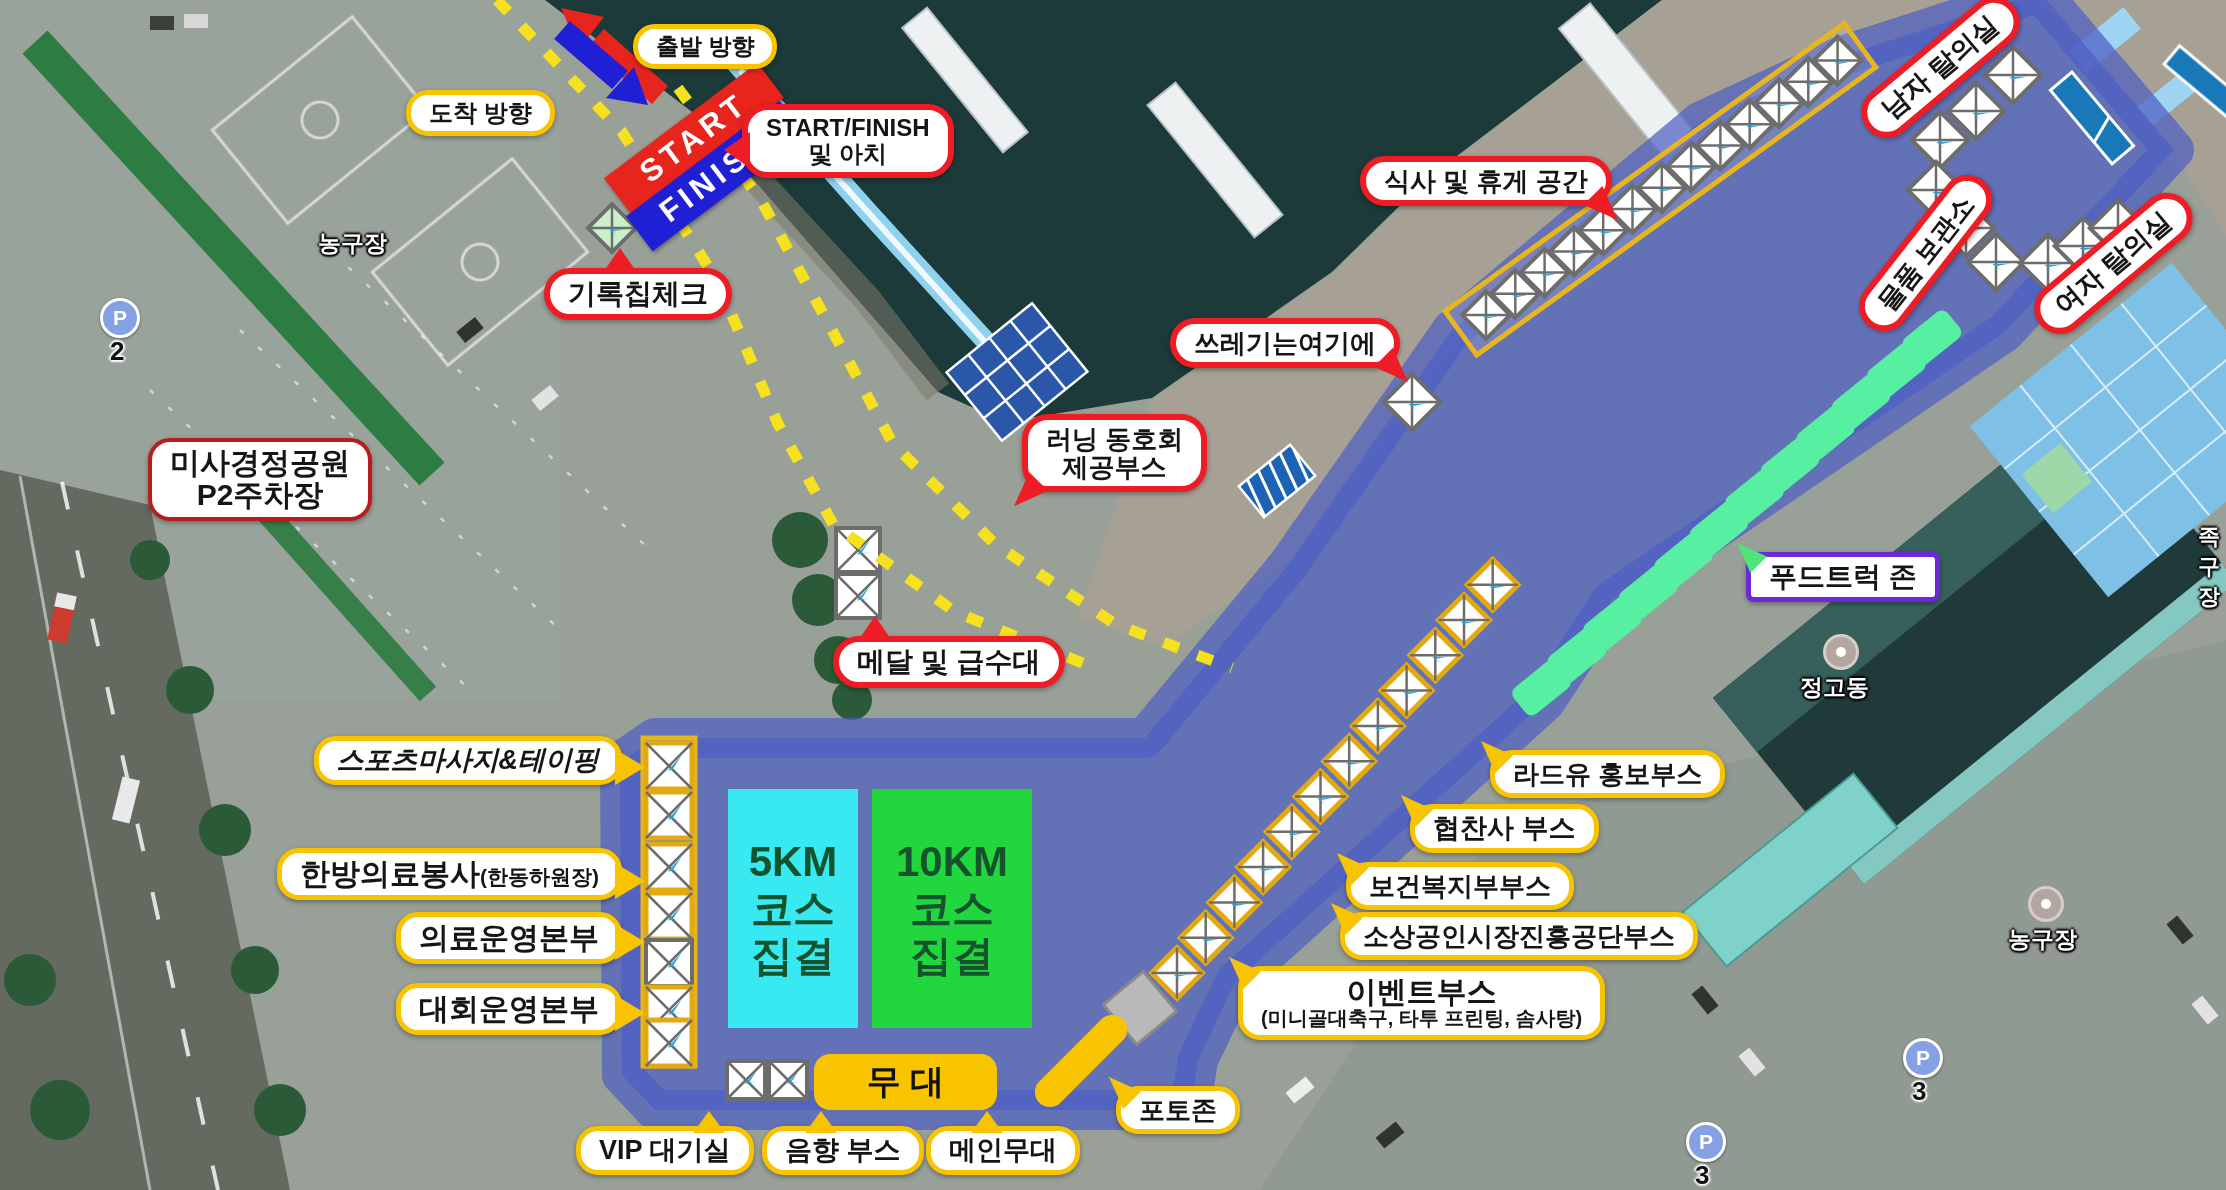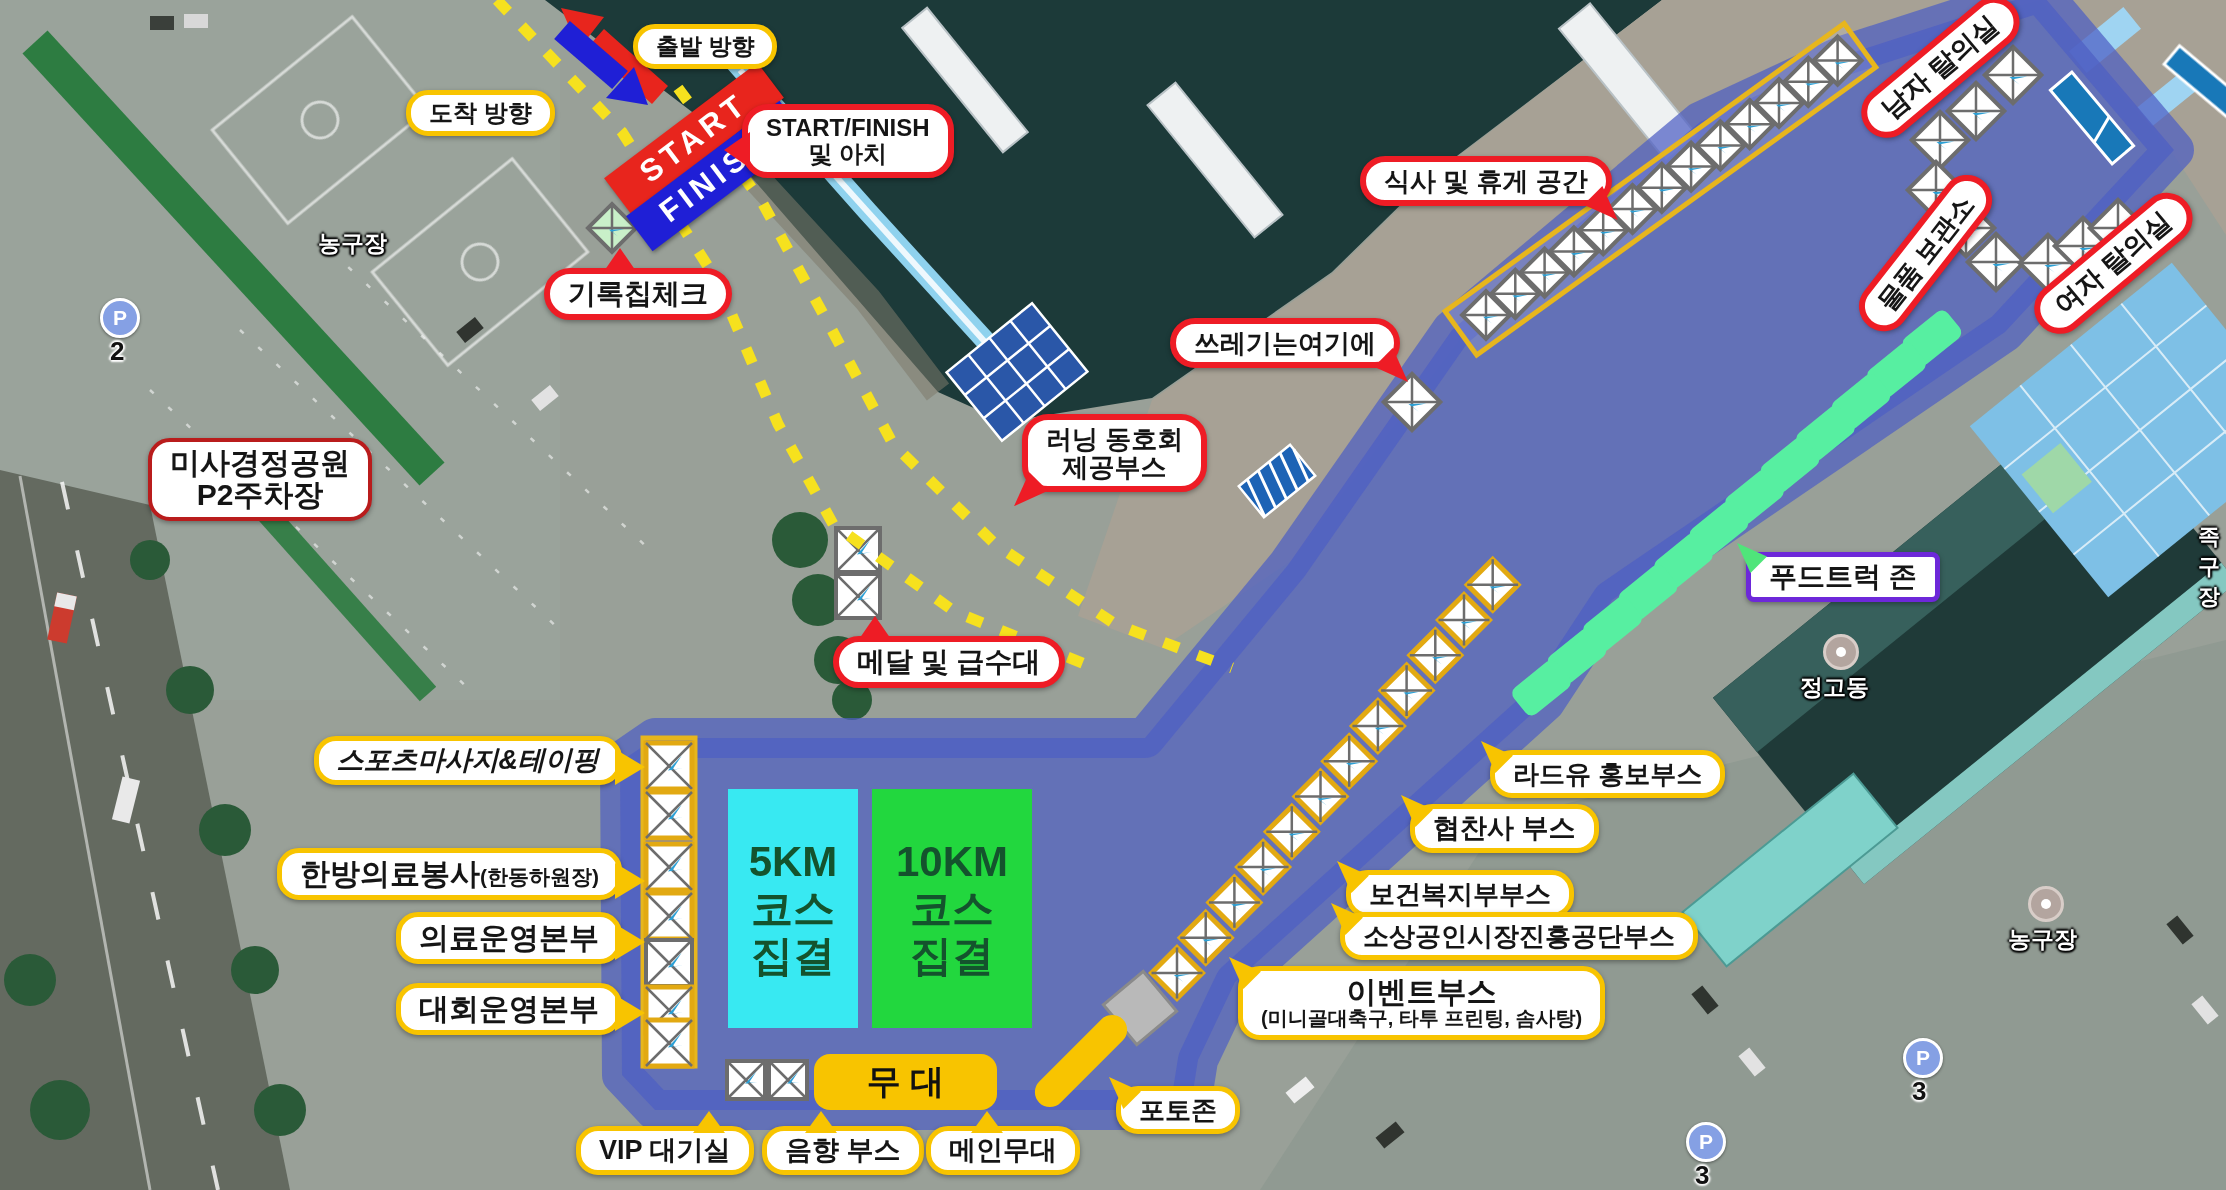--- a/index.html
+++ b/index.html
@@ -594,21 +594,21 @@
 </div>
 
 <div class="co y" style="left:1490px;top:750px;font-size:26px;">
   <span>라드유 홍보부스</span>
   <span class="tail t-ul-y" style="left:-14px;top:-14px;"></span>
 </div>
 <div class="co y" style="left:1410px;top:804px;font-size:27px;">
   <span>협찬사 부스</span>
   <span class="tail t-ul-y" style="left:-14px;top:-14px;"></span>
 </div>
-<div class="co y" style="left:1346px;top:862px;font-size:26px;margin-top:8px;">
+<div class="co y" style="left:1346px;top:862px;font-size:26px;">
   <span>보건복지부부스</span>
   <span class="tail t-ul-y" style="left:-14px;top:-14px;"></span>
 </div>
 <div class="co y" style="left:1340px;top:912px;font-size:26px;">
   <span>소상공인시장진흥공단부스</span>
   <span class="tail t-ul-y" style="left:-14px;top:-14px;"></span>
 </div>
 <div class="co y" style="left:1238px;top:966px;font-size:30px;">
   <span class="l1">이벤트부스</span>
   <span class="l2" style="font-size:20px;">(미니골대축구, 타투 프린팅, 솜사탕)</span>

